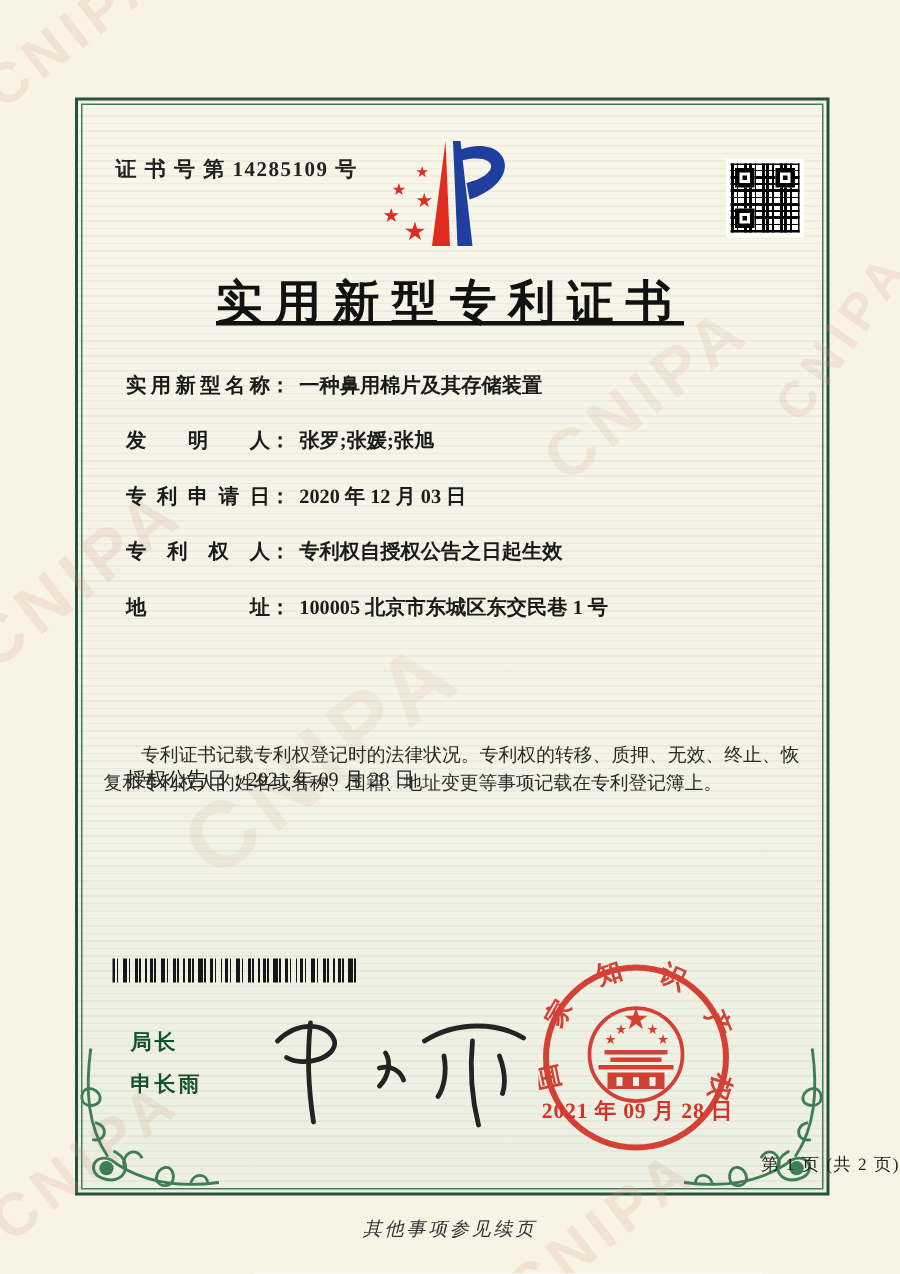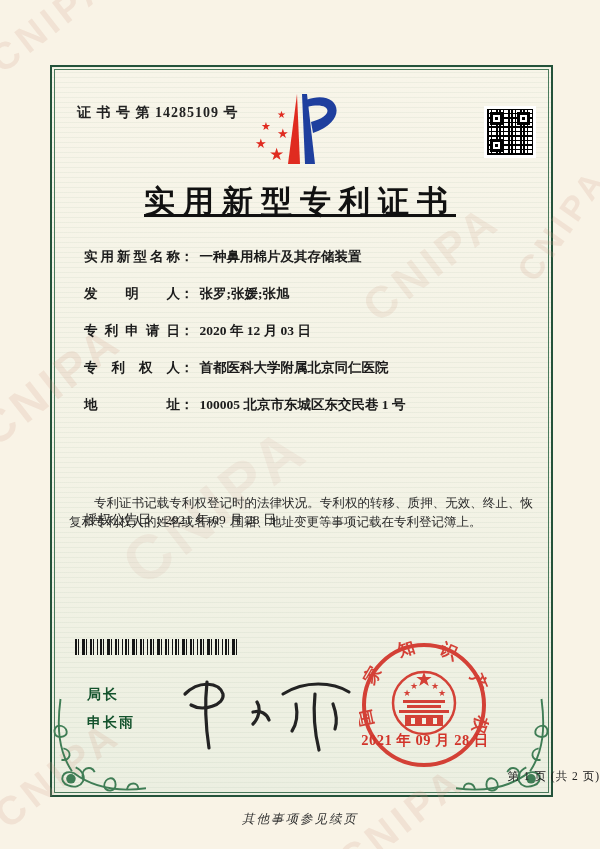--- a/index.html
+++ b/index.html
@@ -145,21 +145,21 @@
     <div class="field-row">
       <span class="flabel">实用新型名称</span><span class="fcolon">：</span><span class="fvalue">一种鼻用棉片及其存储装置</span>
     </div>
     <div class="field-row">
       <span class="flabel">发明人</span><span class="fcolon">：</span><span class="fvalue">张罗;张媛;张旭</span>
     </div>
     <div class="field-row">
       <span class="flabel">专利申请日</span><span class="fcolon">：</span><span class="fvalue">2020 年 12 月 03 日</span>
     </div>
     <div class="field-row">
-      <span class="flabel">专利权人</span><span class="fcolon">：</span><span class="fvalue">首都医科大学附属北京同仁医院</span>
+      <span class="flabel">专利权人</span><span class="fcolon">：</span><span class="fvalue">专利权自授权公告之日起生效</span>
     </div>
     <div class="field-row">
       <span class="flabel">地址</span><span class="fcolon">：</span><span class="fvalue">100005 北京市东城区东交民巷 1 号</span>
     </div>
   </div>
 
   <div class="grant-row">
     <span class="grant-a"><span>授权公告日</span><span>：</span><span>2021 年 09 月 28 日</span></span>
   </div>
 

